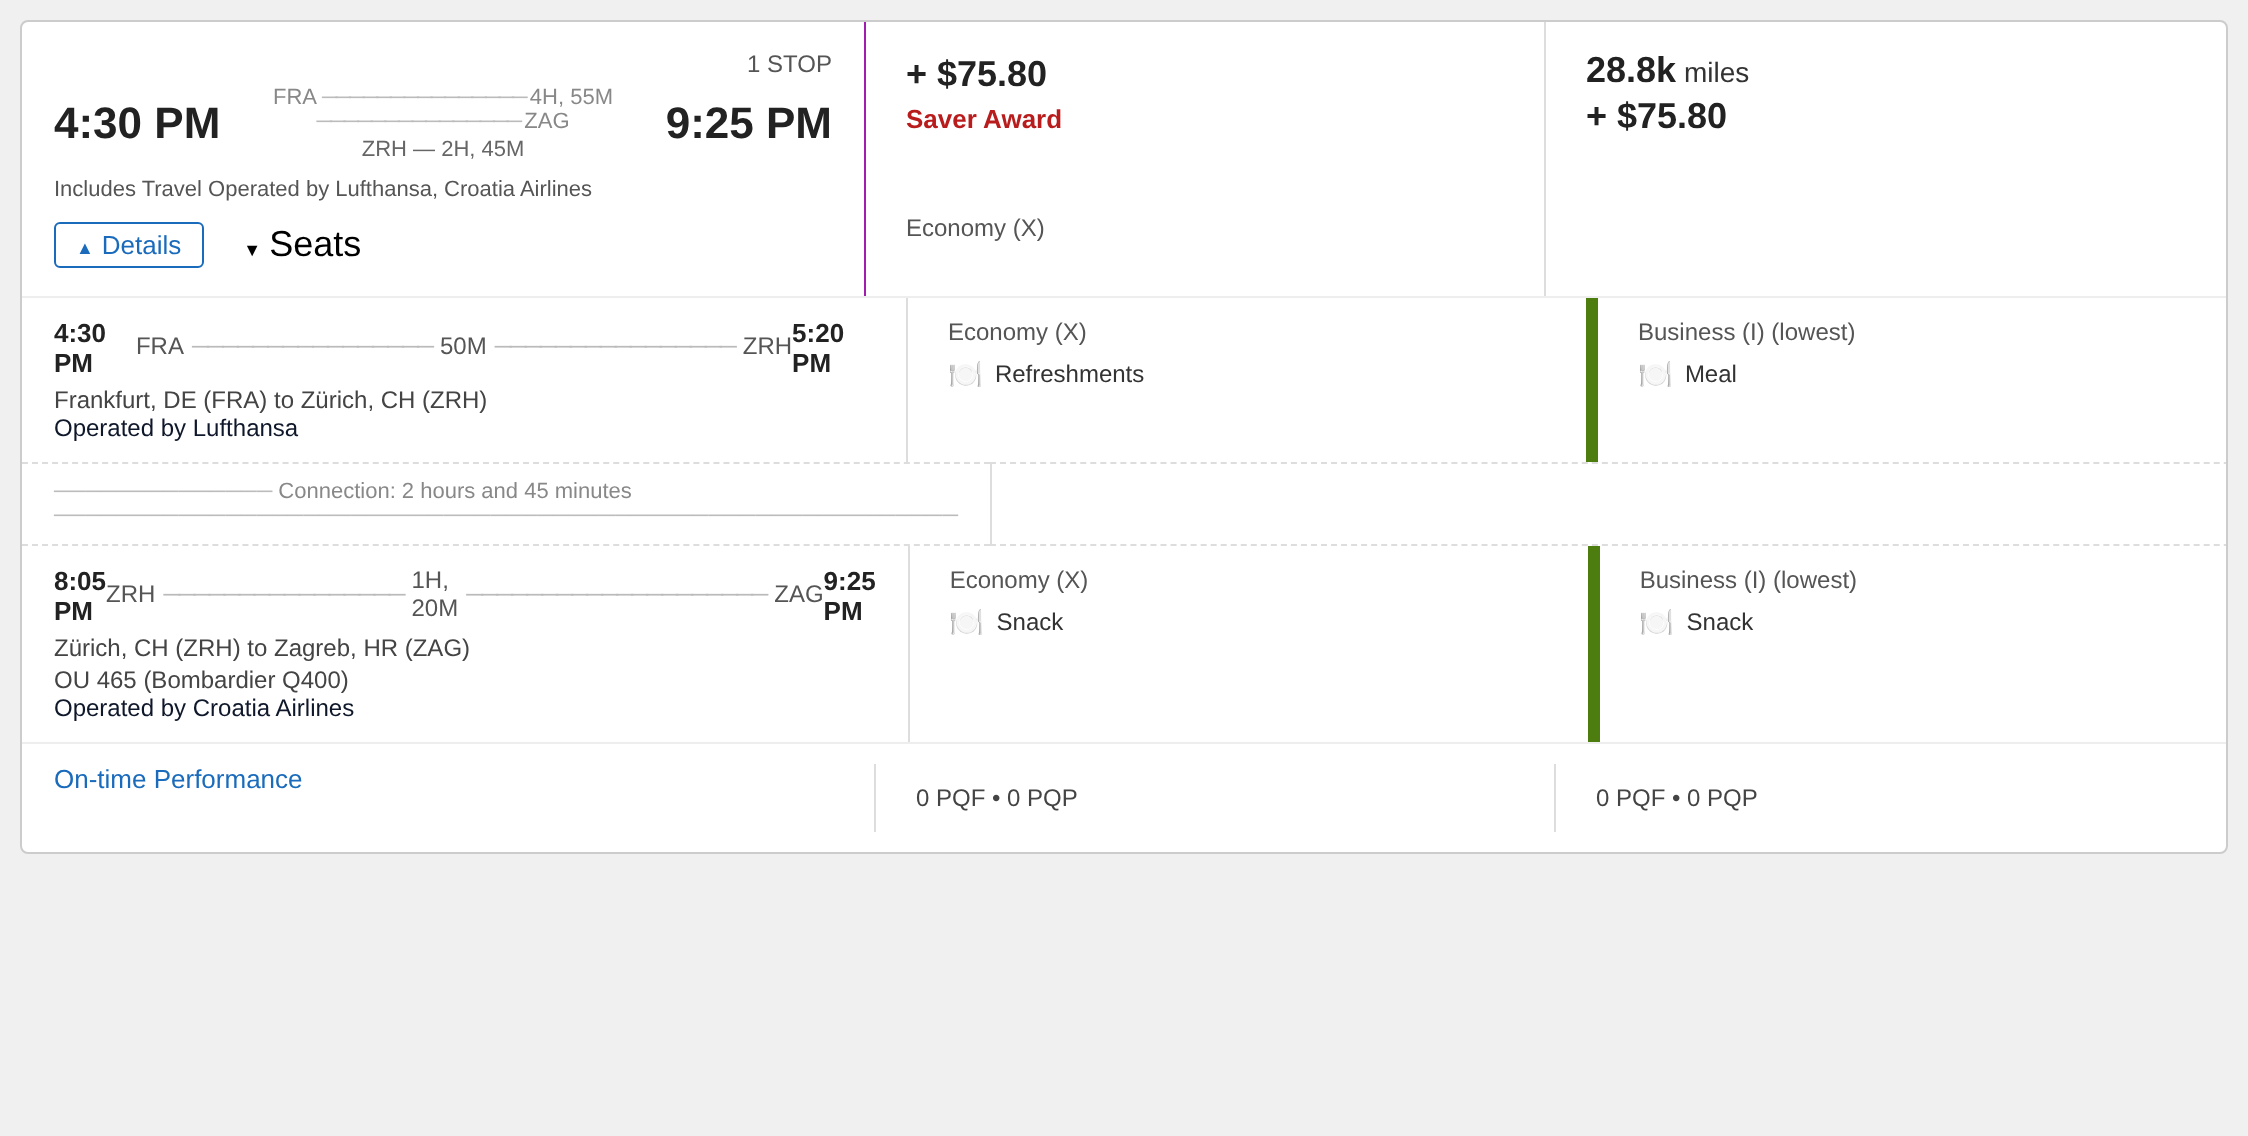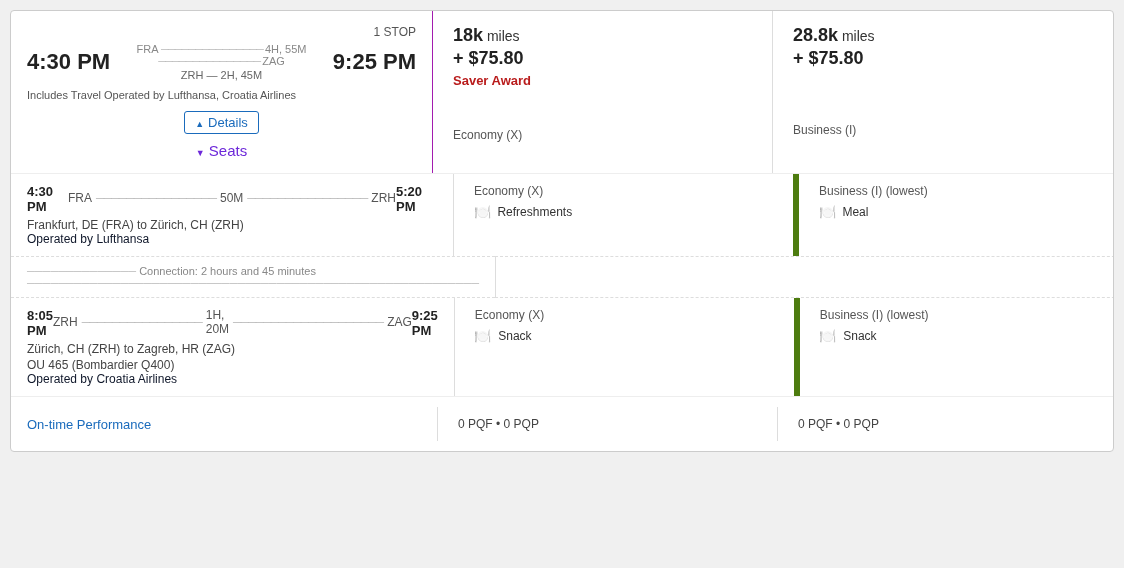--- a/index.html
+++ b/index.html
@@ -61,39 +61,38 @@
     }
     .operated-by {
       font-size: 11px;
       color: #555;
       margin-top: 8px;
     }
     .action-buttons {
       display: flex;
       align-items: center;
       margin-top: 10px;
-      gap: 8px;
-      flex-direction: column;
+      gap: 20px;
     }
     .details-btn {
       display: flex;
       align-items: center;
       gap: 4px;
       border: 1.5px solid #1a6bbc;
       color: #1a6bbc;
       background: #fff;
       padding: 3px 10px;
       border-radius: 3px;
       cursor: pointer;
       font-size: 13px;
       text-decoration: none;
     }
     .seats-link {
-      color: #6d28d9;
-      font-size: 15px;
+      color: #000000;
+      font-size: 18px;
       cursor: pointer;
       text-decoration: none;
       display: flex;
       align-items: center;
       gap: 4px;
     }
     .price-col {
       padding: 14px 20px;
       flex: 0 0 340px;
       border-right: 1px solid #ddd;
@@ -204,21 +203,20 @@
     }
     .connection-right {
       flex: 0 0 660px;
       border-left: 1px solid #ddd;
       border-top: 1px dashed #ddd;
       border-bottom: 1px dashed #ddd;
     }
     .footer-row {
       display: flex;
       padding: 10px 16px;
-      align-items: center;
       border-top: 1px solid #eee;
     }
     .footer-left {
       flex: 1;
     }
     .on-time-link {
       color: #1a6bbc;
       text-decoration: none;
       font-size: 13px;
       cursor: pointer;
@@ -279,36 +277,31 @@
           <span>Details</span>
         </button>
         <a class="seats-link">
           <span class="chevron-down"></span>
           <span>Seats</span>
         </a>
       </div>
     </div>
 
     <div class="price-col">
-      <div class="miles-line">
-        <span class="miles-num">18k</span>
-        <span>miles</span>
-      </div>
       <div class="cash-line">+ $75.80</div>
       <div class="saver-award">Saver Award</div>
       <div class="cabin-label">Economy (X)</div>
     </div>
 
     <div class="price-col">
       <div class="miles-line">
         <span class="miles-num">28.8k</span>
         <span>miles</span>
       </div>
       <div class="cash-line">+ $75.80</div>
-      <div class="cabin-label" style="margin-top:54px;">Business (I)</div>
     </div>
   </div>
 
   <div class="two-col-detail">
     <div class="left-detail">
       <div class="segment-header">
         <span class="seg-time">4:30 PM</span>
         <div class="seg-route">
           <span>FRA</span>
           <span class="seg-dashes"> ──────────────── </span>

